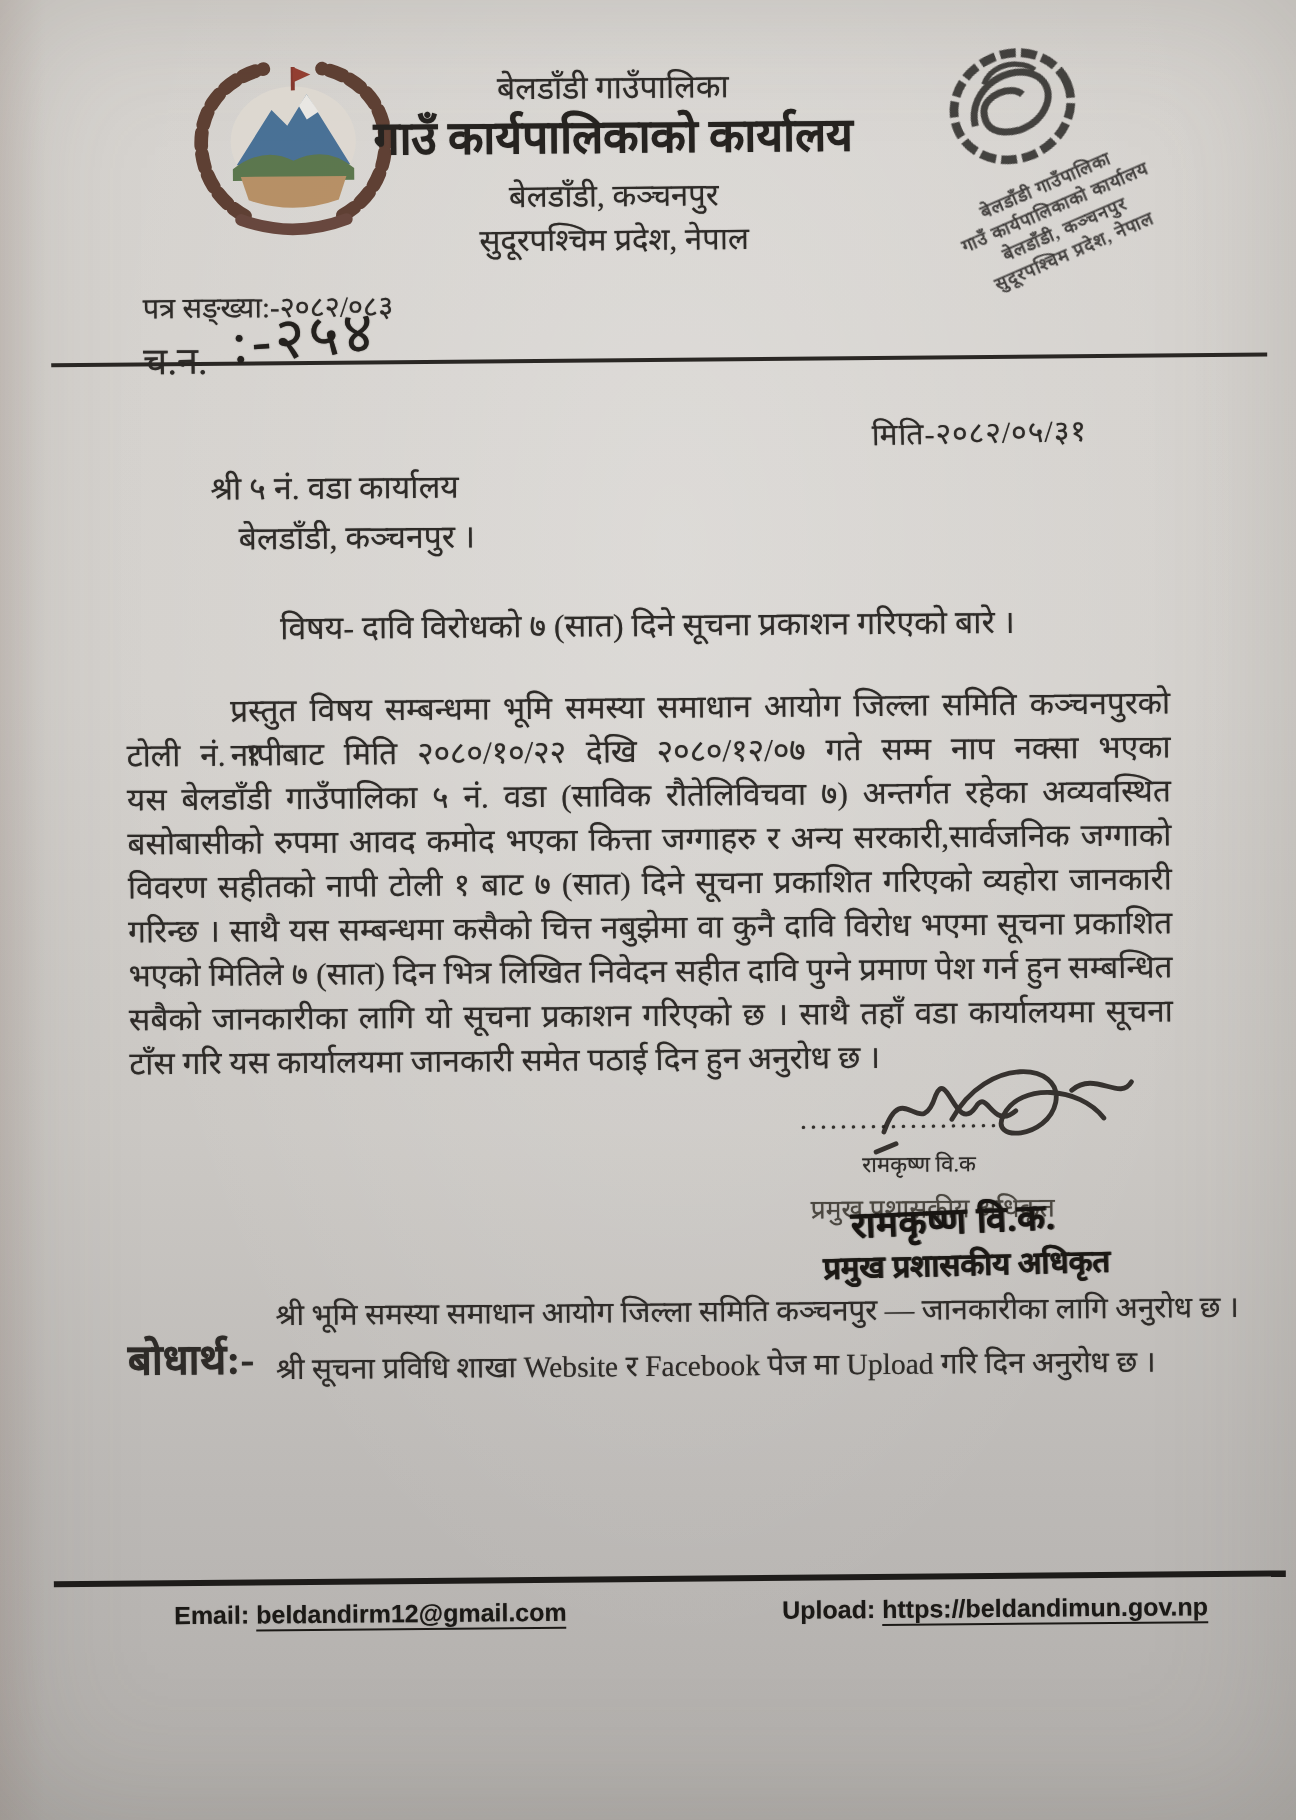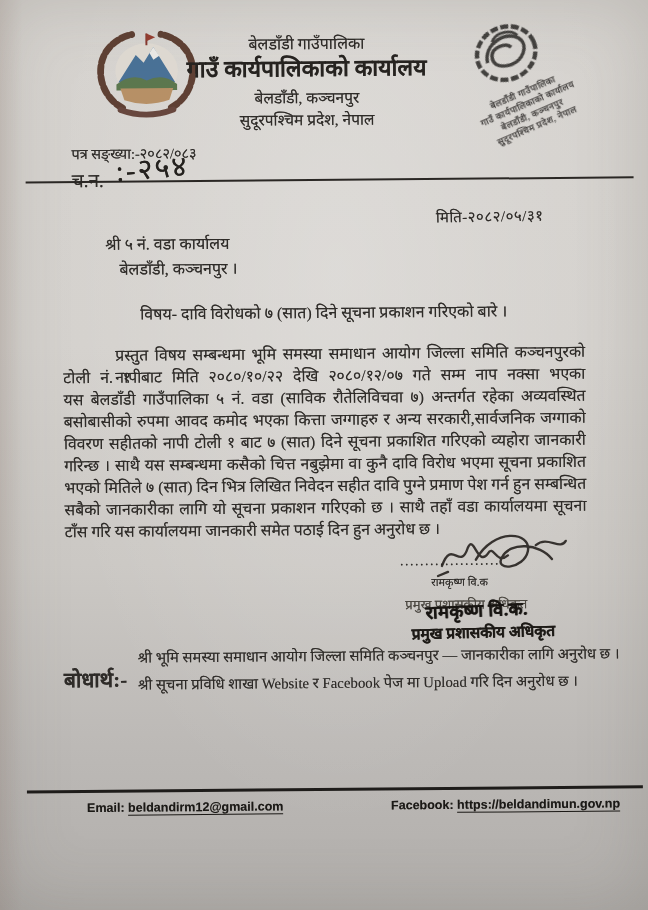--- a/index.html
+++ b/index.html
@@ -166,18 +166,18 @@
     <div class="t cc-label">बोधार्थ:-</div>
     <div class="t cc-item0">श्री भूमि समस्या समाधान आयोग जिल्ला समिति कञ्चनपुर — जानकारीका लागि अनुरोध छ ।</div>
     <div class="t cc-item1">श्री सूचना प्रविधि शाखा Website र Facebook पेज मा Upload गरि दिन अनुरोध छ ।</div>
 
     <div class="rule-bottom"></div>
     <div class="t foot f-email">
       <span>Email:</span>
       <span class="flink">beldandirm12@gmail.com</span>
     </div>
     <div class="t foot f-web">
-      <span>Facebook:</span>
+      <span>Upload:</span>
       <span class="flink">https://beldandimun.gov.np</span>
     </div>
 
   </div>
 </div>
 
 </body></html>

